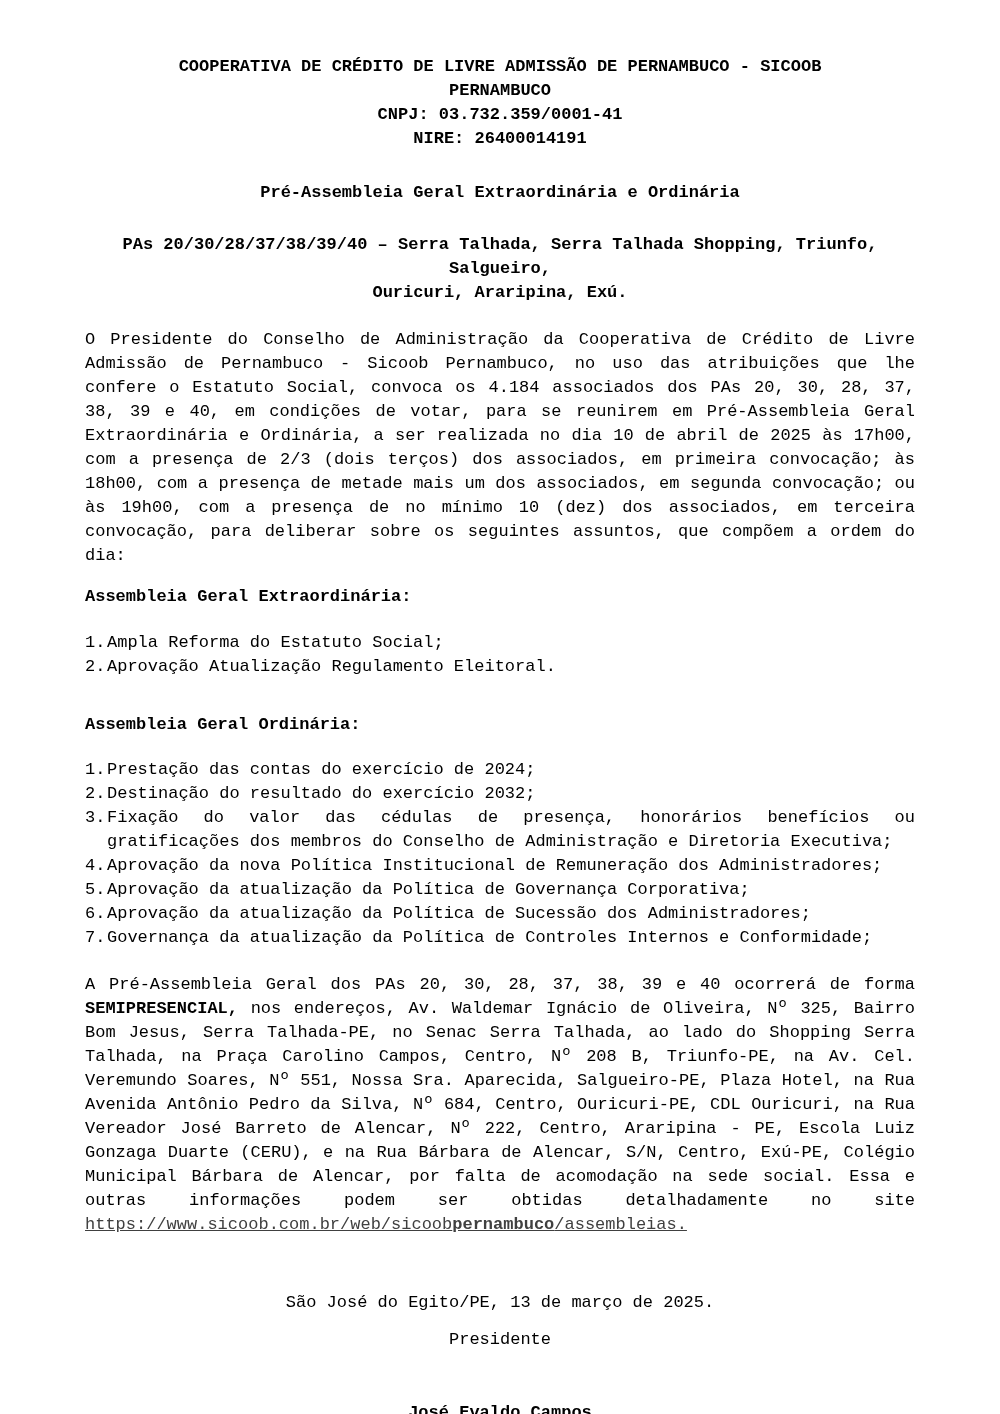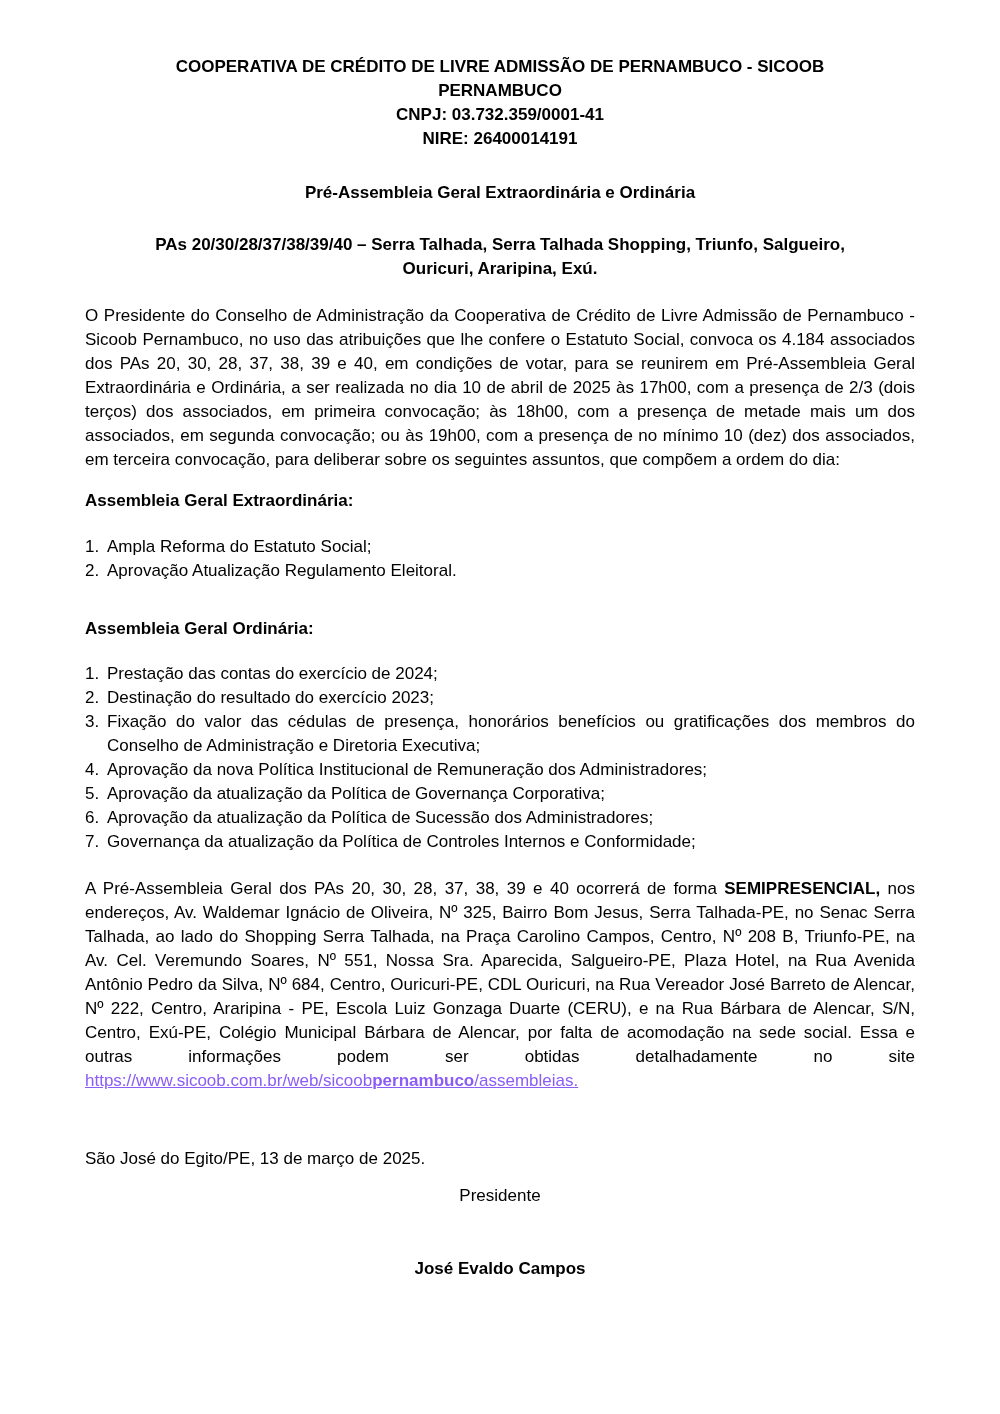--- a/index.html
+++ b/index.html
@@ -9,21 +9,21 @@
   }
   * { box-sizing: border-box; }
 
   .page {
     position: relative;
     width: 1000px;
     height: 1414px;
     margin: 0 auto;
     background: #ffffff;
     color: #000000;
-    font-family: Liberation Sans, sans-serif;
+    font-family: Liberation Mono, monospace;
     font-size: 17px;
     line-height: 24px;
     padding: 55px 85px 0 85px;
     overflow: hidden;
   }
 
   .block { margin: 0; }
 
   .center { text-align: center; }
   .bold { font-weight: bold; }
@@ -47,27 +47,27 @@
     padding-left: 22px;
     text-indent: -22px;
     text-align: justify;
   }
   .li .num {
     display: inline-block;
     width: 22px;
     text-indent: 0;
   }
 
-  .date-line { text-align: left; }
+  .date-line { text-align: center; }
 
   .sig { text-align: center; }
   .sig-name { font-weight: bold; }
 
   .doclink {
-    color: #8b5cf6;
+    color: #404040;
     text-decoration: underline;
     cursor: pointer;
   }
   .doclink b { font-weight: bold; }
 </style>
 </head>
 <body>
 
 <div class="page">
 
@@ -98,21 +98,21 @@
     </div>
   </div>
 
   <div class="block bold mt-ago-h">Assembleia Geral Ordinária:</div>
 
   <div class="block mt-ago-i">
     <div class="li">
       <span class="num">1.</span><span>Prestação das contas do exercício de 2024;</span>
     </div>
     <div class="li">
-      <span class="num">2.</span><span>Destinação do resultado do exercício 2023;</span>
+      <span class="num">2.</span><span>Destinação do resultado do exercício 2032;</span>
     </div>
     <div class="li">
       <span class="num">3.</span><span>Fixação do valor das cédulas de presença, honorários benefícios ou gratificações dos membros do Conselho de Administração e Diretoria Executiva;</span>
     </div>
     <div class="li">
       <span class="num">4.</span><span>Aprovação da nova Política Institucional de Remuneração dos Administradores;</span>
     </div>
     <div class="li">
       <span class="num">5.</span><span>Aprovação da atualização da Política de Governança Corporativa;</span>
     </div>

